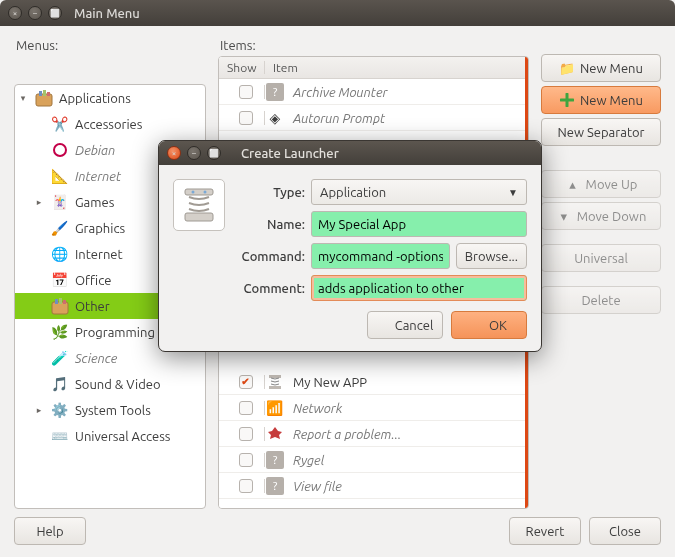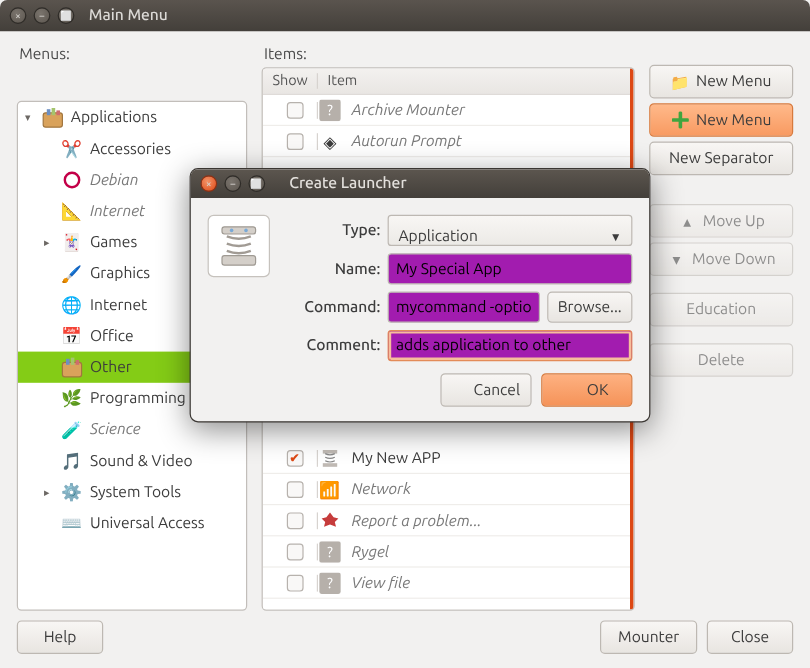--- a/index.html
+++ b/index.html
@@ -120,30 +120,30 @@
     background:#f2f1f0;
     overflow:hidden;
     border:1px solid #3a3632;
   }
   .dlg-title{
     height:24px;
     background: linear-gradient(to bottom, #5c564f, #433f3a);
     display:flex; align-items:center; padding:0 8px; gap:8px;
     color:#e3e0dc; font-weight:500;
   }
-  .dlg-body{ display:flex; gap:12px; padding:14px 14px 10px 14px;}
+  .dlg-body{ display:flex; gap:0; padding:14px 14px 10px 14px;}
   .launcher-ico{
     width:52px;height:52px;border:1px solid #c6c2bd;border-radius:5px;background:#fff;
     display:flex;align-items:center;justify-content:center;font-size:28px;
   }
   .form{ flex:1; display:grid; grid-template-columns:80px 1fr auto; gap:6px 6px; align-items:center;}
   .flabel{ text-align:right; font-weight:500; color:#3c3c3c;}
   .finput{
     height:26px;border:1px solid #bdb8b2;border-radius:3px;padding:12px 6px;
-    background:#a21caf; font-family:inherit; font-size:13px; width:100%;
+    background:#86efac; font-family:inherit; font-size:13px; width:100%;
   }
   .finput.focus{ box-shadow:0 0 0 2px #f6bd9c inset; border-color:#e38b58;}
   .fselect{
     height:26px;border:1px solid #bdb8b2;border-radius:3px;
     background:linear-gradient(#f8f6f4,#eceae6);
     display:flex;align-items:center;justify-content:space-between;padding:0 8px;
   }
   .dlg-foot{ display:flex; gap:8px; justify-content:flex-end; padding:0 14px 12px 14px;}
   .dlg-foot .action-btn{ min-width:76px;padding-left:24px;}
   .ok-btn{
@@ -370,36 +370,36 @@
       <div class="action-btn disabled">
           <span class="btn-icon">▴</span>
           <span>Move Up</span>
         </div>
       <div class="action-btn disabled">
           <span class="btn-icon">▾</span>
           <span>Move Down</span>
         </div>
       <div style="height:6px;"></div>
       <div class="action-btn disabled">
-          <span>Education</span>
+          <span>Universal</span>
         </div>
       <div style="height:6px;"></div>
       <div class="action-btn disabled">
           <span>Delete</span>
         </div>
     </div>
   </div>
 
   <div class="footer-btns">
     <div class="action-btn">
         <span>Help</span>
       </div>
     <div class="spacer"></div>
     <div class="action-btn">
-        <span>Mounter</span>
+        <span>Revert</span>
       </div>
     <div style="width:8px;"></div>
     <div class="action-btn">
         <span>Close</span>
       </div>
   </div>
 </div>
 
 <div class="dialog">
   <div class="dlg-title">
@@ -415,21 +415,21 @@
       <svg width="40" height="40">
           <rect x="6" y="4" width="28" height="6" rx="2" fill="#d4cfc9" stroke="#9f9a93"></rect>
           <circle cx="14" cy="7" r="1.5" fill="#7aa9d6"></circle>
           <circle cx="26" cy="7" r="1.5" fill="#7aa9d6"></circle>
           <path d="M10 12 Q20 16 30 12 M10 18 Q20 22 30 18 M10 24 Q20 28 30 24" stroke="#a19b94" fill="none" stroke-width="2"></path>
           <rect x="6" y="28" width="28" height="8" rx="2" fill="#d4cfc9" stroke="#9f9a93"></rect>
         </svg>
     </div>
     <div class="form">
       <div class="flabel">Type:</div>
-      <div class="fselect" style="grid-column:2/4;align-items:flex-end;">
+      <div class="fselect" style="grid-column:2/4;">
         <span>Application</span>
         <span style="font-size:10px;">▼</span>
       </div>
 
       <div class="flabel">Name:</div>
       <input class="finput" style="grid-column: 2 / 4;" value="My Special App">
 
       <div class="flabel">Command:</div>
       <input class="finput" value="mycommand -options" style="">
       <div class="action-btn" style="height:26px;padding:0 8px;text-align:center;">

